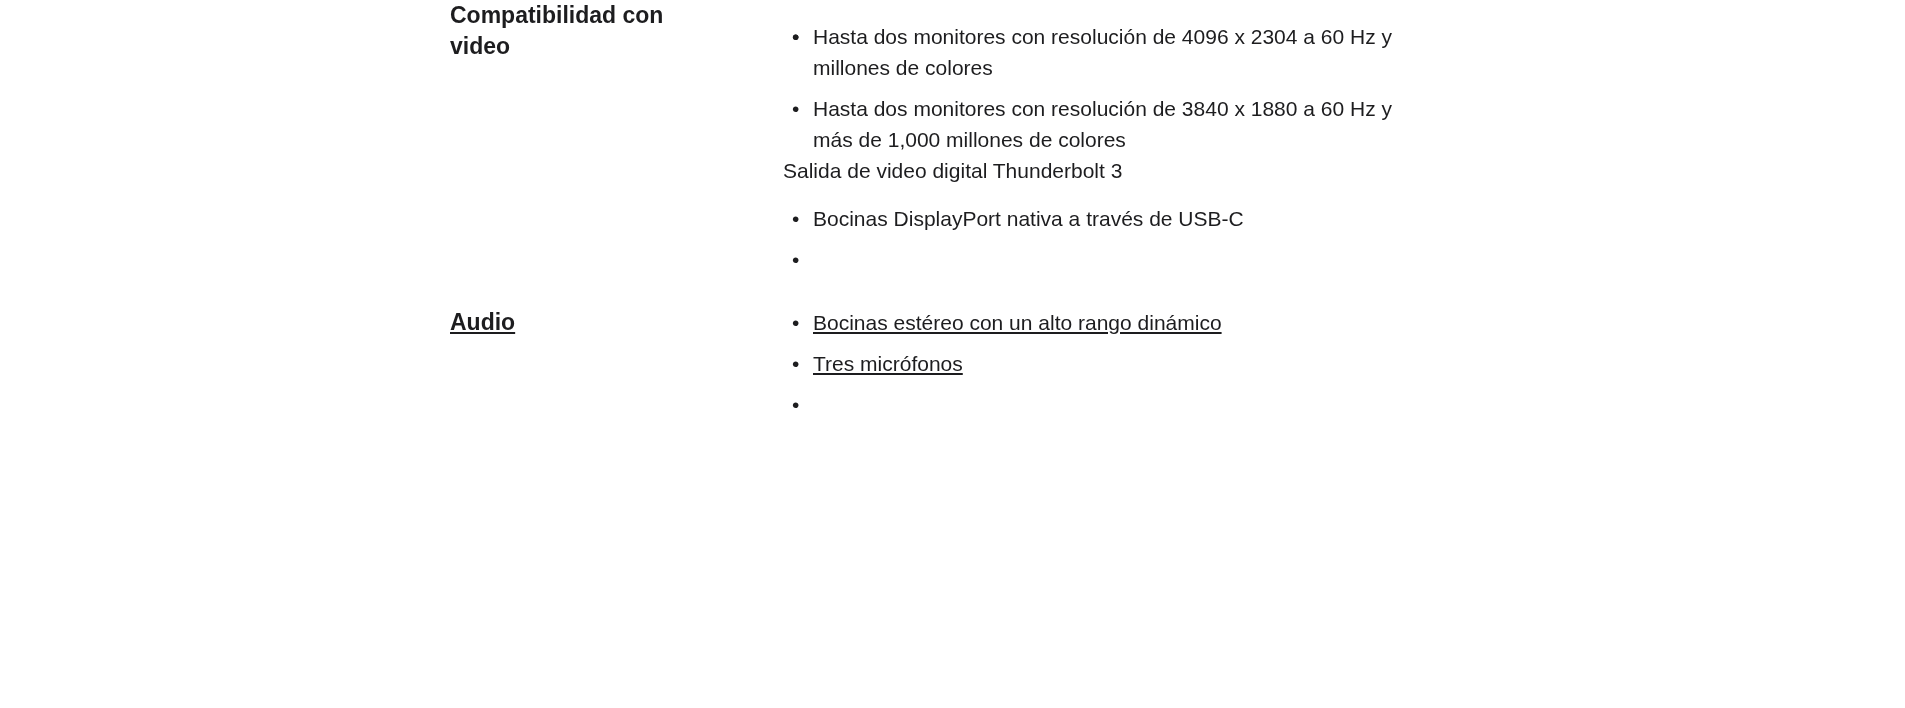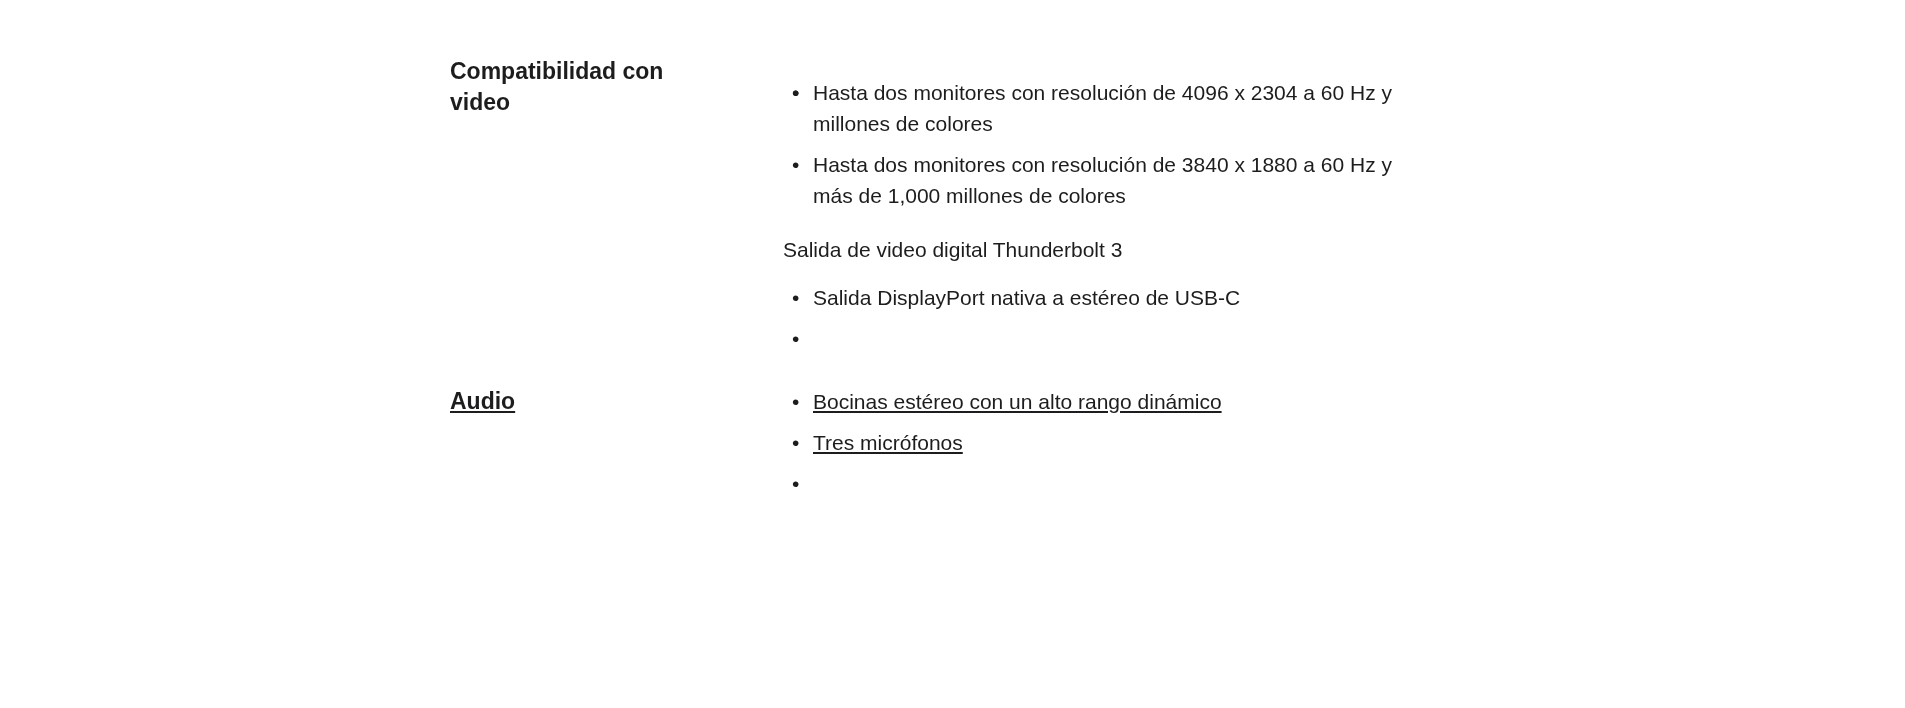--- a/index.html
+++ b/index.html
@@ -10,21 +10,20 @@
     width: 1905px;
     height: 708px;
     background: #ffffff;
     color: #1d1d1f;
     font-family: "Liberation Sans", sans-serif;
     font-size: 21px;
     line-height: 31px;
     overflow: hidden;
   }
   .spec-table {
-    padding-top: 56px;
   }
   .spec-row {
     display: flex;
     align-items: flex-start;
   }
   .spec-row.audio {
     margin-top: 63px;
     text-decoration: underline;
   }
   .spec-term {
@@ -38,21 +37,20 @@
   }
   .spec-def {
     margin-left: 93px;
     width: 650px;
     flex: 0 0 650px;
   }
   .spec-def p {
     margin: 0;
   }
   .spec-def p.note {
-    margin-top: 23px;
   }
   .spec-def ul {
     list-style: none;
     margin: 21px 0 0 0;
     padding: 0;
   }
   .spec-def ul.tight {
     margin-top: 17px;
   }
   .spec-row.audio .spec-def ul {
@@ -93,21 +91,21 @@
           <span class="bullet">•</span>
           <span>Hasta dos monitores con resolución de 3840 x 1880 a 60 Hz y más de 1,000 millones de colores</span>
         </li>
       </ul>
 
       <p class="note">Salida de video digital Thunderbolt 3</p>
 
       <ul class="tight">
         <li>
           <span class="bullet">•</span>
-          <span>Salida DisplayPort nativa a estéreo de USB-C</span>
+          <span>Bocinas DisplayPort nativa a través de USB-C</span>
         </li>
         <li>
           <span class="bullet">•</span>
         </li>
       </ul>
     </div>
   </section>
 
   <section class="spec-row audio">
     <h3 class="spec-term">Audio</h3>

